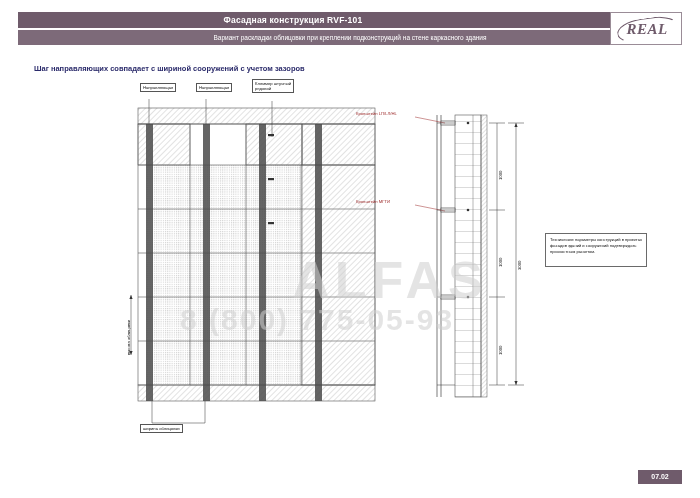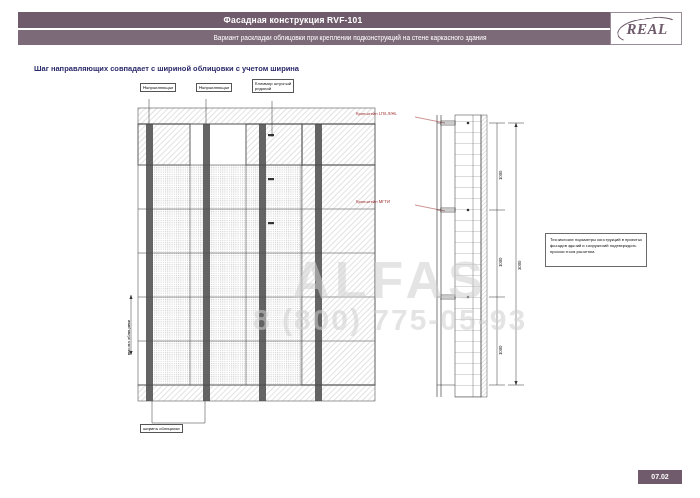--- a/index.html
+++ b/index.html
@@ -113,21 +113,21 @@
     font-weight: bold;
     color: #cfcfcf;
     opacity: .55;
     letter-spacing: 5px;
     pointer-events: none;
   }
   .wm2 {
     position: absolute;
     left: 180px; top: 248px;
     width: 420px;
-    text-align: center;
+    text-align: left;
     font-size: 30px;
     font-weight: bold;
     color: #cfcfcf;
     opacity: .55;
     letter-spacing: 2px;
     pointer-events: none;
   }
   .lbl-box {
     position: absolute;
     font-size: 4.2px;
@@ -191,21 +191,21 @@
     <div class="header-title">Фасадная конструкция RVF-101</div>
   </div>
   <div class="header-band-2">
     <div class="header-sub">Вариант раскладки облицовки при креплении подконструкций на стене каркасного здания</div>
   </div>
   <div class="logo-box">
     <div class="logo-swoosh"></div>
     <div class="logo-text">REAL</div>
   </div>
 
-  <div class="section-title">Шаг направляющих совпадает с шириной облицовки с учетом ширина</div>
+  <div class="section-title">Шаг направляющих совпадает с шириной сооружений с учетом зазоров</div>
 
   <div class="canvas">
     <svg width="700" height="400" viewBox="0 0 700 400">
       <defs>
         <pattern id="hatch" width="4" height="4" patternUnits="userSpaceOnUse" patternTransform="rotate(45)">
           <line x1="0" y1="0" x2="0" y2="4" stroke="#8a8a8a" stroke-width="0.5"></line>
         </pattern>
         <pattern id="dots" width="2.2" height="2.2" patternUnits="userSpaceOnUse">
           <circle cx="0.6" cy="0.6" r="0.45" fill="#9a9a9a"></circle>
         </pattern>

